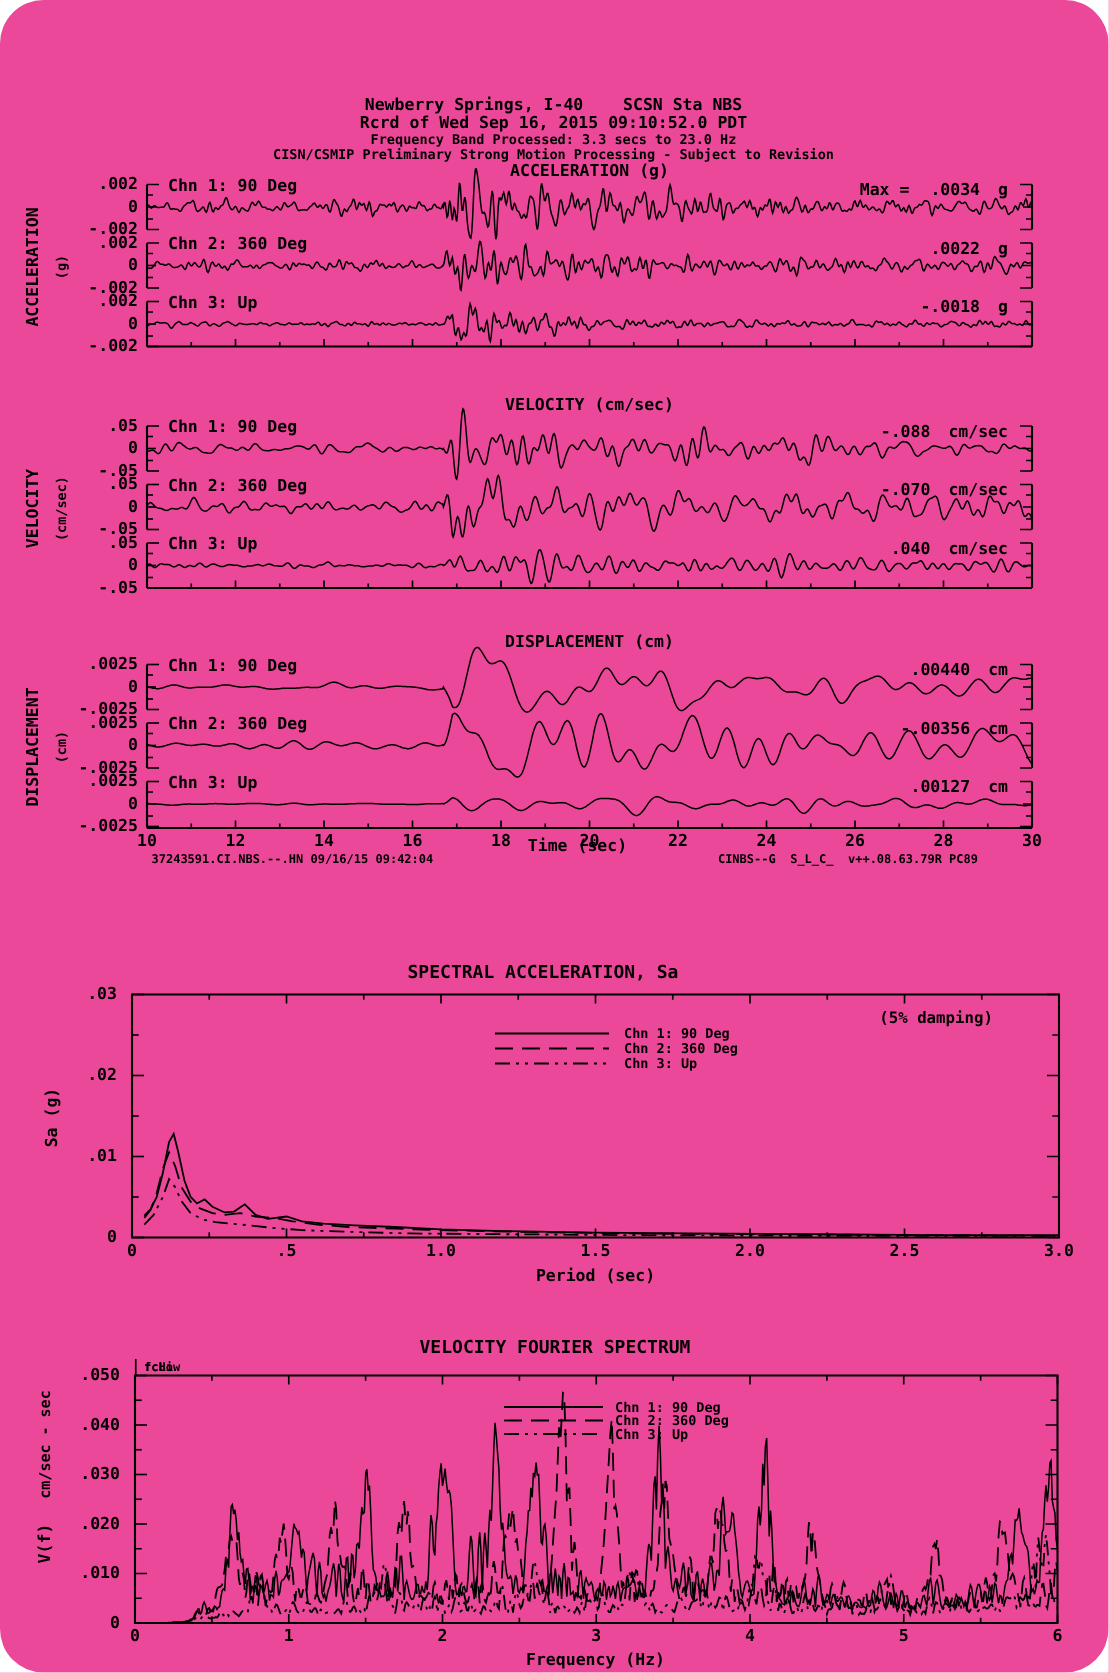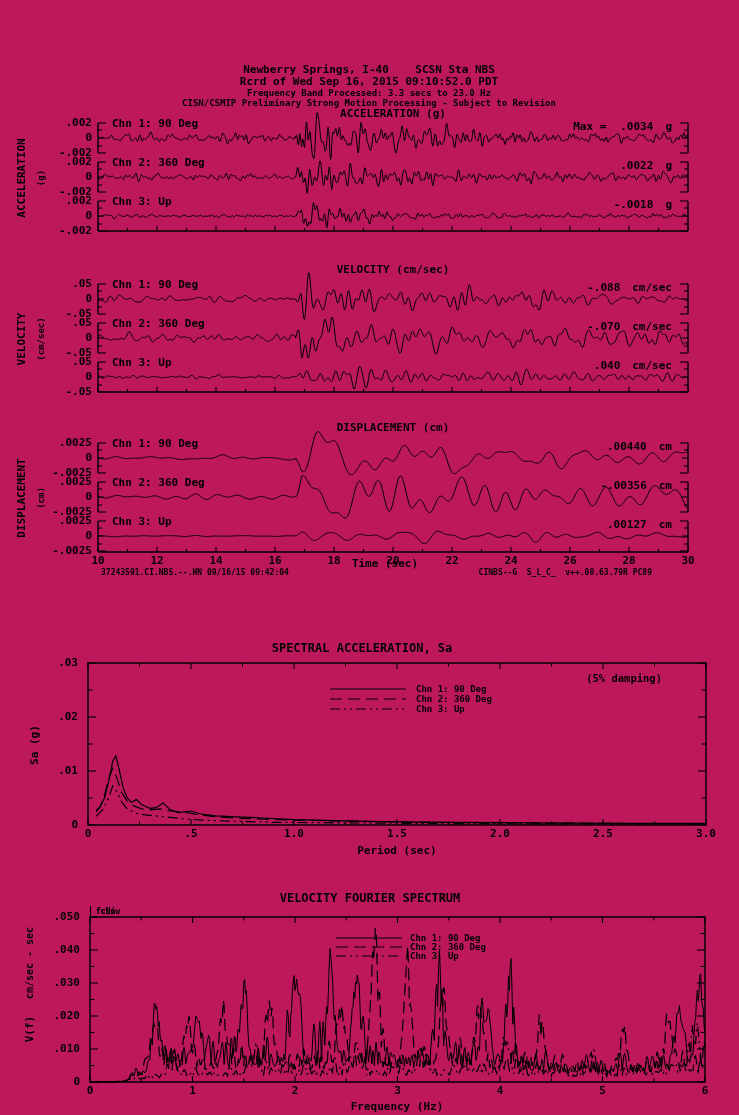--- a/index.html
+++ b/index.html
@@ -1,16 +1,16 @@
 <!DOCTYPE html>
 <html><head>
 <meta charset="utf-8">
 <style>
   html,body{margin:0;padding:0;background:#fff;}
-  .page{position:relative;width:739px;height:1115px;background:#be185d;overflow:hidden;}
+  .page{position:relative;width:739px;height:1115px;background:#ec4899;overflow:hidden;border-radius:29px;}
   svg{display:block;}
   text{font-family:"DejaVu Sans Mono","Liberation Mono",monospace;font-weight:bold;fill:#000;}
   .t8{font-size:8px;}
   .t9{font-size:9px;}
   .t10{font-size:10px;}
   .t105{font-size:10.5px;}
   .t11{font-size:11px;}
   .t12{font-size:12px;}
   line,path,polyline{stroke:#000;fill:none;}
   .ax{stroke-width:1.4;}

